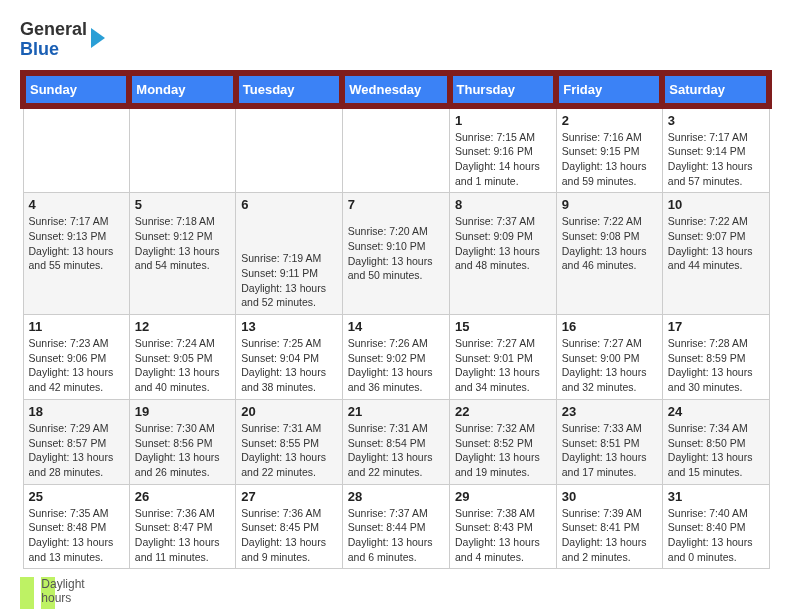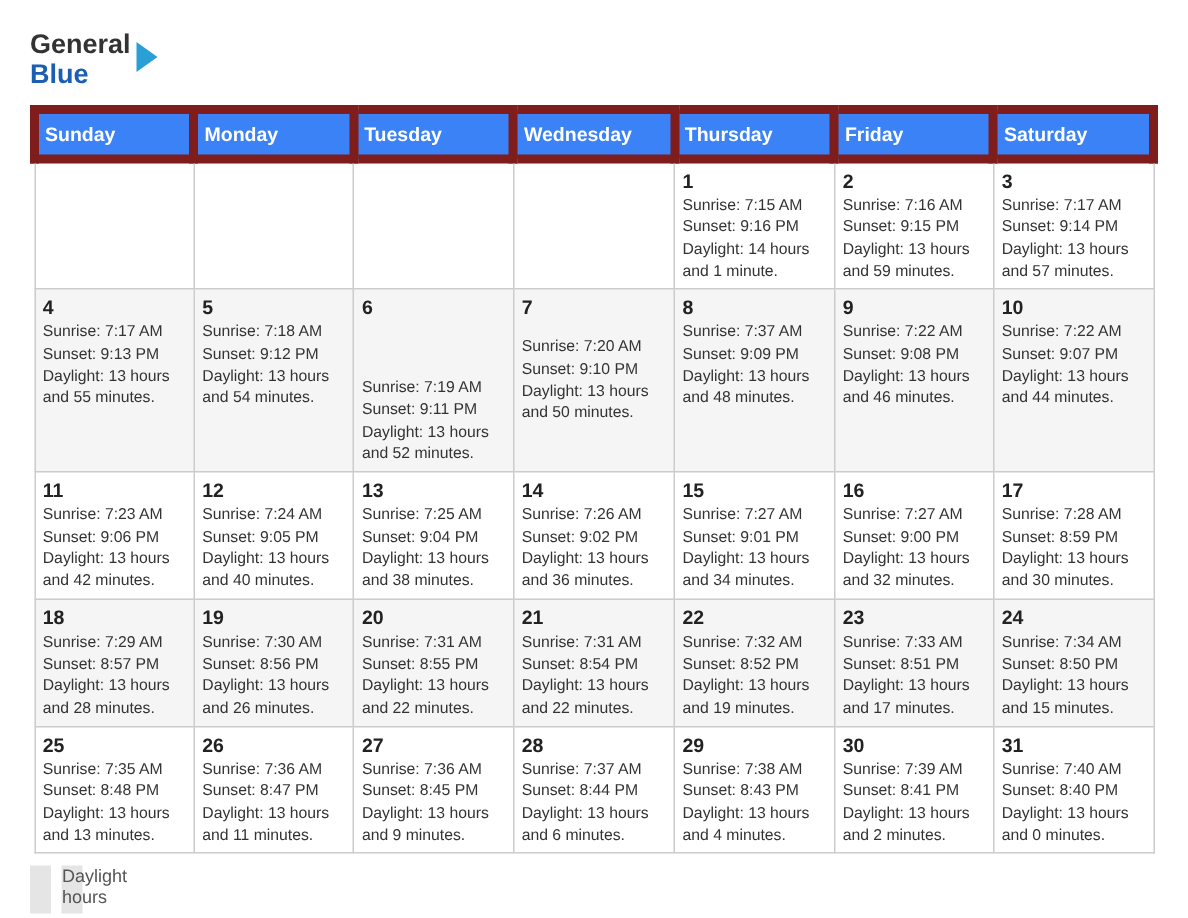--- a/index.html
+++ b/index.html
@@ -92,21 +92,21 @@
     .footer-note {
       margin-top: 8px;
       font-size: 12px;
       color: #555;
       text-align: left;
     }
     .footer-note span {
       display: inline-block;
       width: 14px;
       height: 32px;
-      background: #e5e5e5;
+      background: #bef264;
       margin-right: 4px;
       vertical-align: middle;
     }
   </style>
 </head>
 <body>
 
 <div class="header-area">
   <div class="logo">
     <div class="logo-text">

